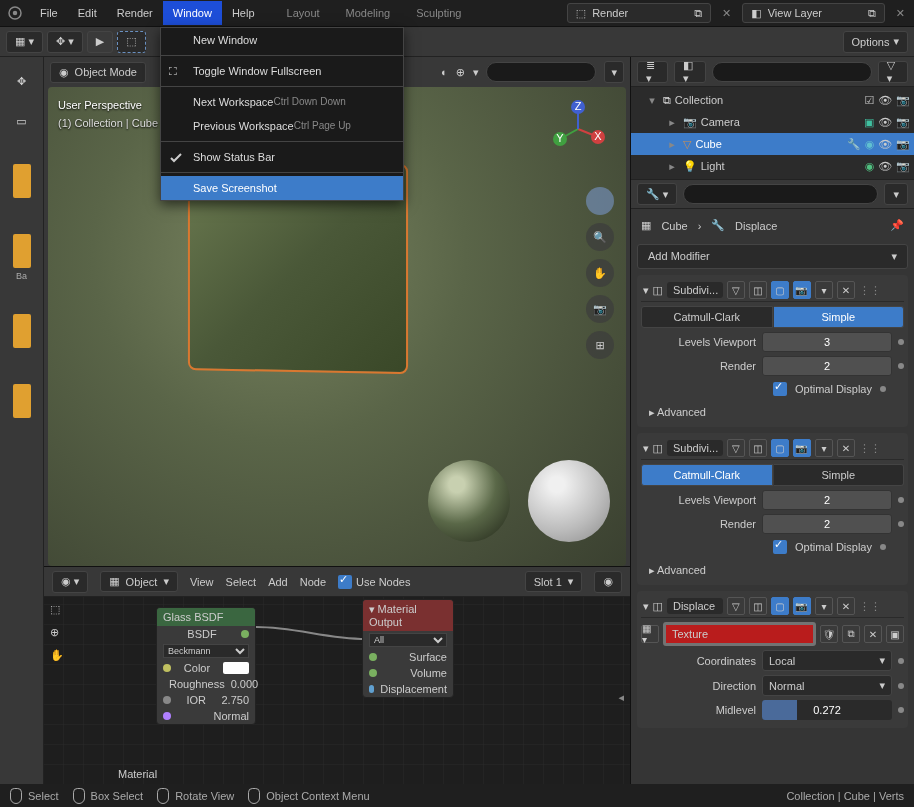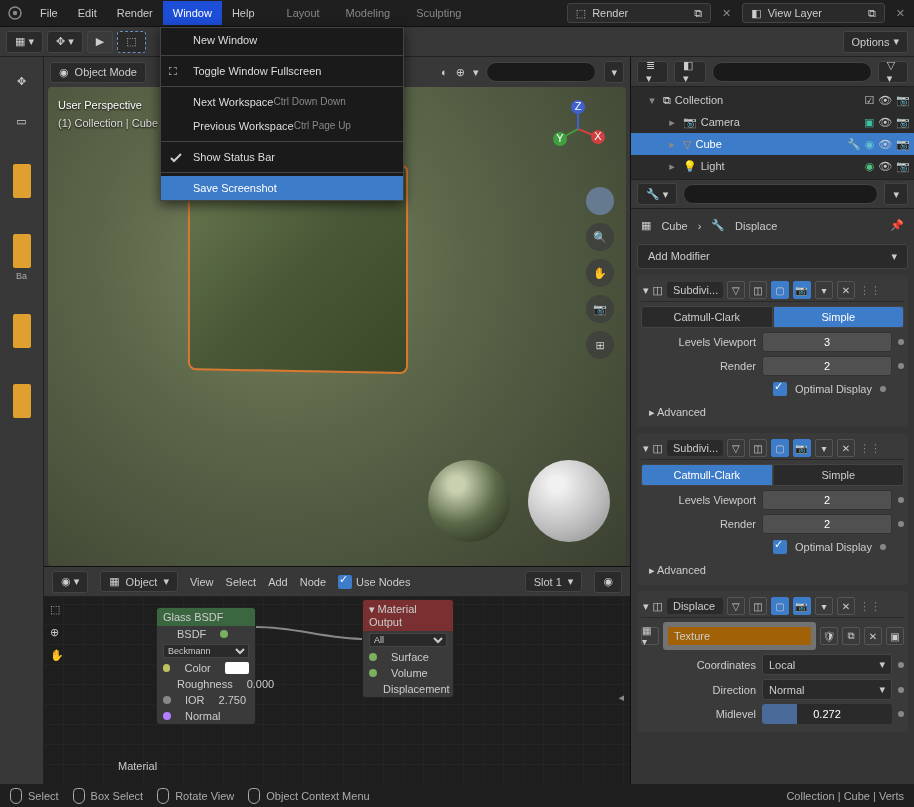--- a/index.html
+++ b/index.html
@@ -36,21 +36,21 @@
 .dd-item{padding:6px 12px 6px 32px;color:#ddd;cursor:pointer;position:relative;display:flex;justify-content:flex-start}
 .dd-item.hl{background:#3d7cc9;color:#fff}
 .dd-item .ico-l{position:absolute;left:8px;top:6px}
 .dd-sep{height:1px;background:#444;margin:3px 0}
 .dd-hot{color:#888;font-size:10px}
 .node-area{height:218px;background:#232323;border-top:1px solid #111;display:flex;flex-direction:column}
 .node-head{height:30px;background:#383838;display:flex;align-items:center;padding:0 8px;gap:12px;border-bottom:1px solid #222}
 .node-canvas{flex:1;position:relative;background:#1e1e1e;background-image:repeating-linear-gradient(0deg,transparent,transparent 19px,#2a2a2a 20px),repeating-linear-gradient(90deg,transparent,transparent 19px,#2a2a2a 20px)}
 .node{position:absolute;background:#3a3a3a;border:1px solid #222;border-radius:4px;font-size:10px}
 .node-title{padding:3px 6px;border-radius:3px 3px 0 0;font-weight:500}
-.node-row{padding:2px 6px;display:flex;align-items:center;gap:14px}
+.node-row{padding:2px 6px;display:flex;justify-content:space-between;align-items:center;gap:6px}
 .sock{width:8px;height:8px;border-radius:4px;display:inline-block}
 .outliner{width:284px;background:#2b2b2b;border-left:1px solid #111;display:flex;flex-direction:column;overflow:hidden}
 .ol-head{height:30px;background:#383838;display:flex;align-items:center;padding:0 6px;gap:6px;border-bottom:1px solid #222}
 .ol-search{flex:1;background:#1a1a1a;border:1px solid #444;border-radius:10px;height:20px;padding:0 8px}
 .ol-tree{padding:2px 0}
 .ol-row{display:flex;align-items:center;height:22px;padding:0 4px;gap:4px}
 .ol-row.sel{background:#3d7cc9;color:#fff}
 .ol-row .toggle{width:14px;text-align:center;cursor:pointer;color:#888}
 .ol-row .name{flex:1}
 .ol-icons{margin-left:auto;display:flex;gap:4px;color:#ccc}
@@ -80,21 +80,21 @@
 .chk::after{content:"✓";position:absolute;top:-2px;left:1px;color:#fff;font-size:11px}
 .adv-row{padding:4px 8px;color:#ccc;cursor:pointer}
 .slider{position:relative;background:#2a2a2a;border-radius:3px;height:20px;overflow:hidden}
 .slider-fill{position:absolute;left:0;top:0;bottom:0;background:#4a6a9a}
 .slider-txt{position:absolute;width:100%;text-align:center;line-height:20px;color:#fff;z-index:1}
 .statusbar{position:absolute;bottom:0;left:0;right:0;height:23px;background:#1f1f1f;display:flex;align-items:center;padding:0 10px;gap:14px;color:#aaa;font-size:11px}
 .sb-item{display:flex;align-items:center;gap:6px}
 .mouse-ico{width:12px;height:16px;border:1px solid #aaa;border-radius:5px 5px 7px 7px;position:relative}
 .sb-right{margin-left:auto}
 .tex-row{display:flex;gap:4px;margin:4px 0;align-items:center}
-.tex-field{flex:1;background:#a16207;border:5px solid #737373;border-radius:3px;padding:3px 6px}
+.tex-field{flex:1;background:#b91c1c;border:3px solid #737373;border-radius:3px;padding:3px 6px}
 .sel-field{flex:0 0 130px;background:#2a2a2a;border:1px solid #444;border-radius:3px;padding:3px 6px;display:flex;justify-content:space-between;align-items:center}
 svg{display:block}
 .check-svg{width:14px;height:14px}
 </style>
 </head>
 <body>
 
 <div class="topbar">
   <div class="app-icon">
     <svg width="18" height="18" viewBox="0 0 24 24">
@@ -312,21 +312,21 @@
             </div>
           <div class="node-row">
               <span class="sock" style="background:#7ab060"></span>
               <span>Volume</span>
             </div>
           <div class="node-row">
               <span class="sock" style="background:#60a0d0"></span>
               <span>Displacement</span>
             </div>
         </div>
-        <div style="position:absolute;left:74px;bottom:12px;color:#ccc">Material</div>
+        <div style="position:absolute;left:74px;bottom:4px;color:#ccc">Material</div>
         <div style="position:absolute;right:6px;top:50%;color:#888">◂</div>
       </div>
     </div>
   </div>
 
   <div class="outliner">
     <div class="ol-head">
       <div class="tb-btn">≣ ▾</div>
       <div class="tb-btn">◧ ▾</div>
       <input class="ol-search" style="">

